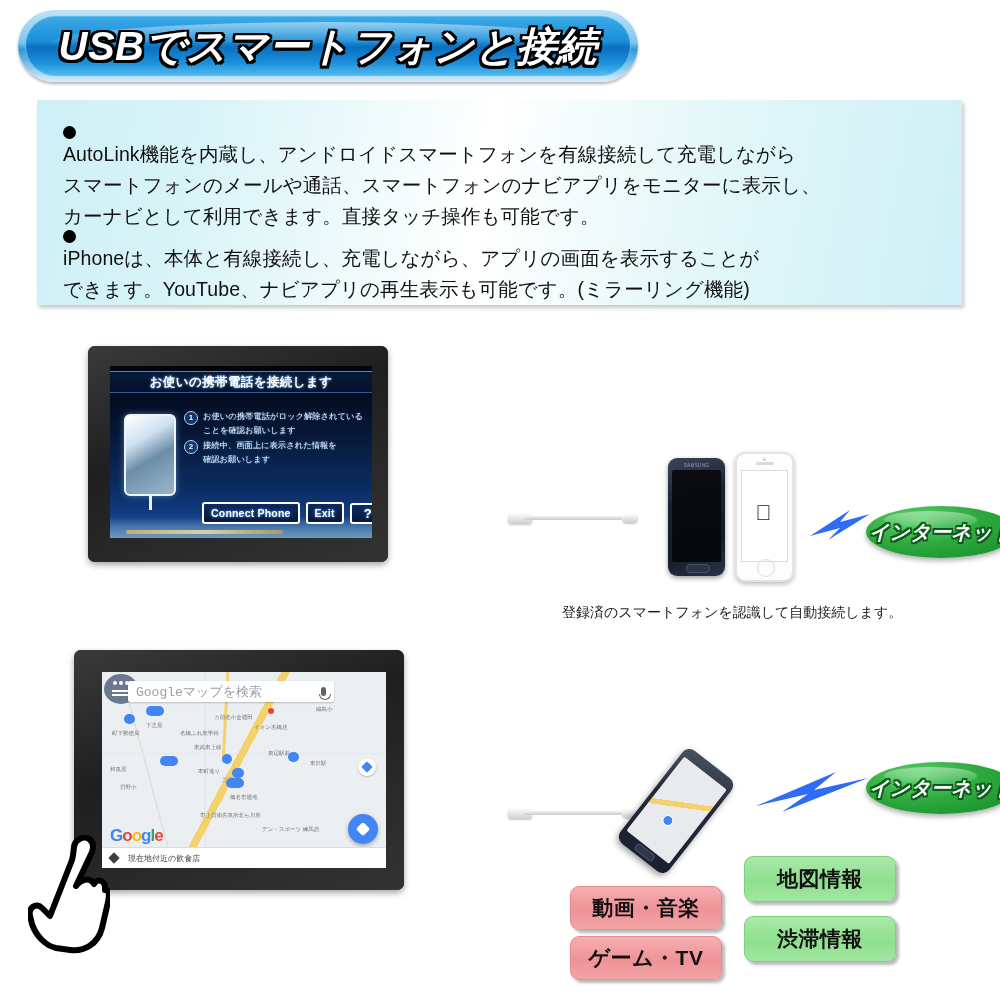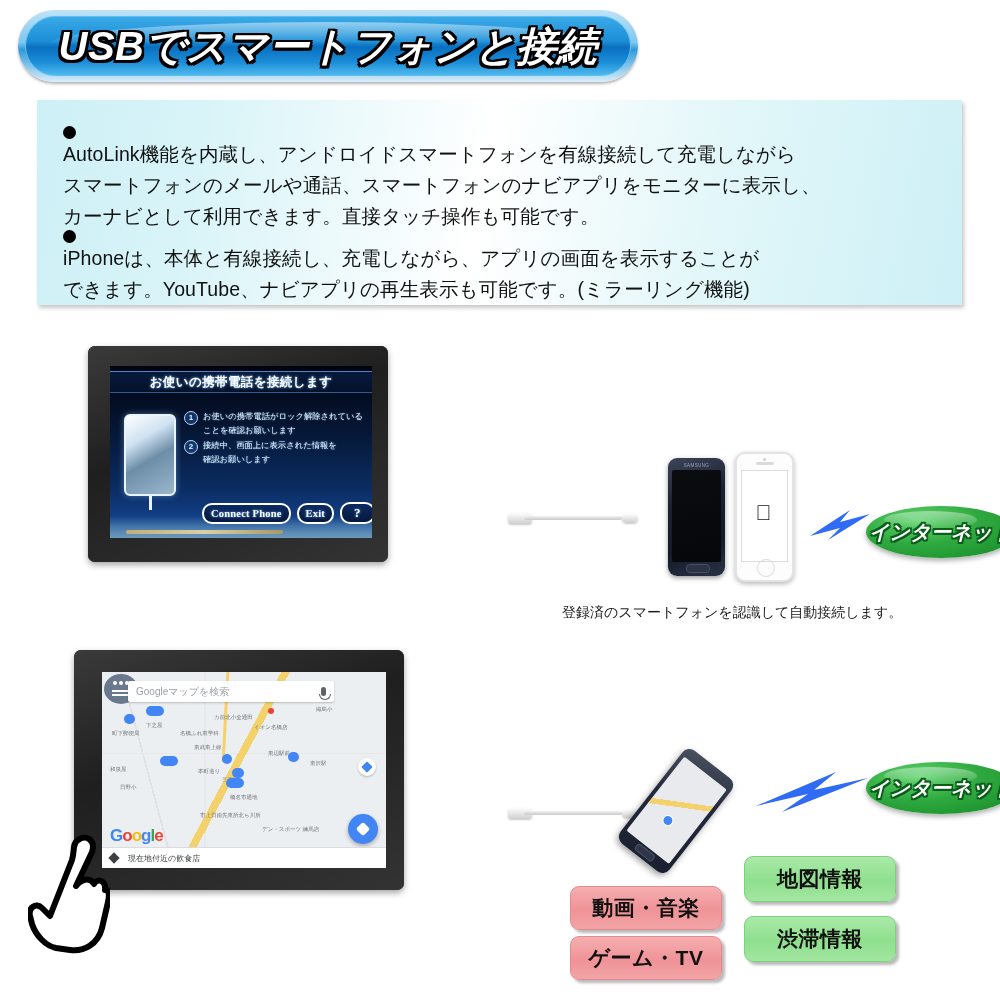--- a/index.html
+++ b/index.html
@@ -92,25 +92,24 @@
   .scr-li{display:flex;align-items:flex-start;margin-bottom:2px;}
   .num{
     width:12px;height:12px;border-radius:50%;flex:0 0 auto;margin-right:5px;margin-top:1px;
     border:1px solid #bcd9f5;color:#eaf5ff;font-size:8px;font-weight:bold;
     text-align:center;line-height:11px;background:rgba(30,80,150,.55);
   }
   .scr-li-txt{color:#eaf4ff;font-size:8.3px;line-height:13.5px;text-shadow:0 0 2px rgba(120,190,255,.7);}
   .scr-btns{position:absolute;left:92px;bottom:14px;display:flex;gap:6px;align-items:center;}
   .sbtn{
     background:linear-gradient(180deg,#0b2a63,#06183d);
-    border:2px solid #ffffff;border-radius:10px;
+    border:2px solid #ffffff;border-radius:3px;
     color:#fff;font-size:10.5px;font-weight:bold;
     padding:3px 7px;white-space:nowrap;letter-spacing:.2px;
     text-shadow:0 0 3px #6fb6ff;
-    font-family:Liberation Serif, serif;
   }
   .sbtn.help{padding:1px 12px;font-size:13px;}
   .horizon{
     position:absolute;left:0;right:0;bottom:0;height:22px;
     background:linear-gradient(180deg,rgba(40,110,170,.0),rgba(120,160,190,.85));
   }
   .horizon:after{
     content:"";position:absolute;left:6%;bottom:4px;width:60%;height:4px;
     background:linear-gradient(90deg,#d6b46a,#f0dca4,#b99a55);opacity:.85;border-radius:2px;
   }
@@ -129,21 +128,21 @@
   }
   .map-bg:after{
     content:"";position:absolute;left:43%;top:0;width:3px;height:46%;
     background:#f3d26b;transform:rotate(3deg);
   }
   .map-searchbar{
     position:absolute;left:26px;top:9px;right:52px;height:21px;background:#fff;
     border-radius:2px;box-shadow:0 1px 2px rgba(0,0,0,.22);
     display:flex;align-items:center;padding:0 8px;
   }
-  .map-searchbar span{color:#9aa0a6;font-size:10px;}
+  .map-searchbar span{color:#9aa0a6;font-size:13px;font-family:Liberation Mono, monospace;}
   .mic{margin-left:auto;width:5px;height:9px;border-radius:3px;background:#5f6368;position:relative;}
   .mic:after{content:"";position:absolute;left:-2.5px;top:7px;width:10px;height:5px;
     border:1.4px solid #5f6368;border-top:none;border-radius:0 0 6px 6px;}
   .map-menu{
     position:absolute;left:2px;top:2px;width:34px;height:30px;border-radius:50%;
     background:#5f6f86;opacity:.92;
   }
   .map-menu i{position:absolute;left:9px;width:4px;height:4px;border-radius:50%;background:#fff;}
   .map-menu i:nth-child(1){top:7px;}
   .map-menu i:nth-child(2){top:7px;left:15px;}

